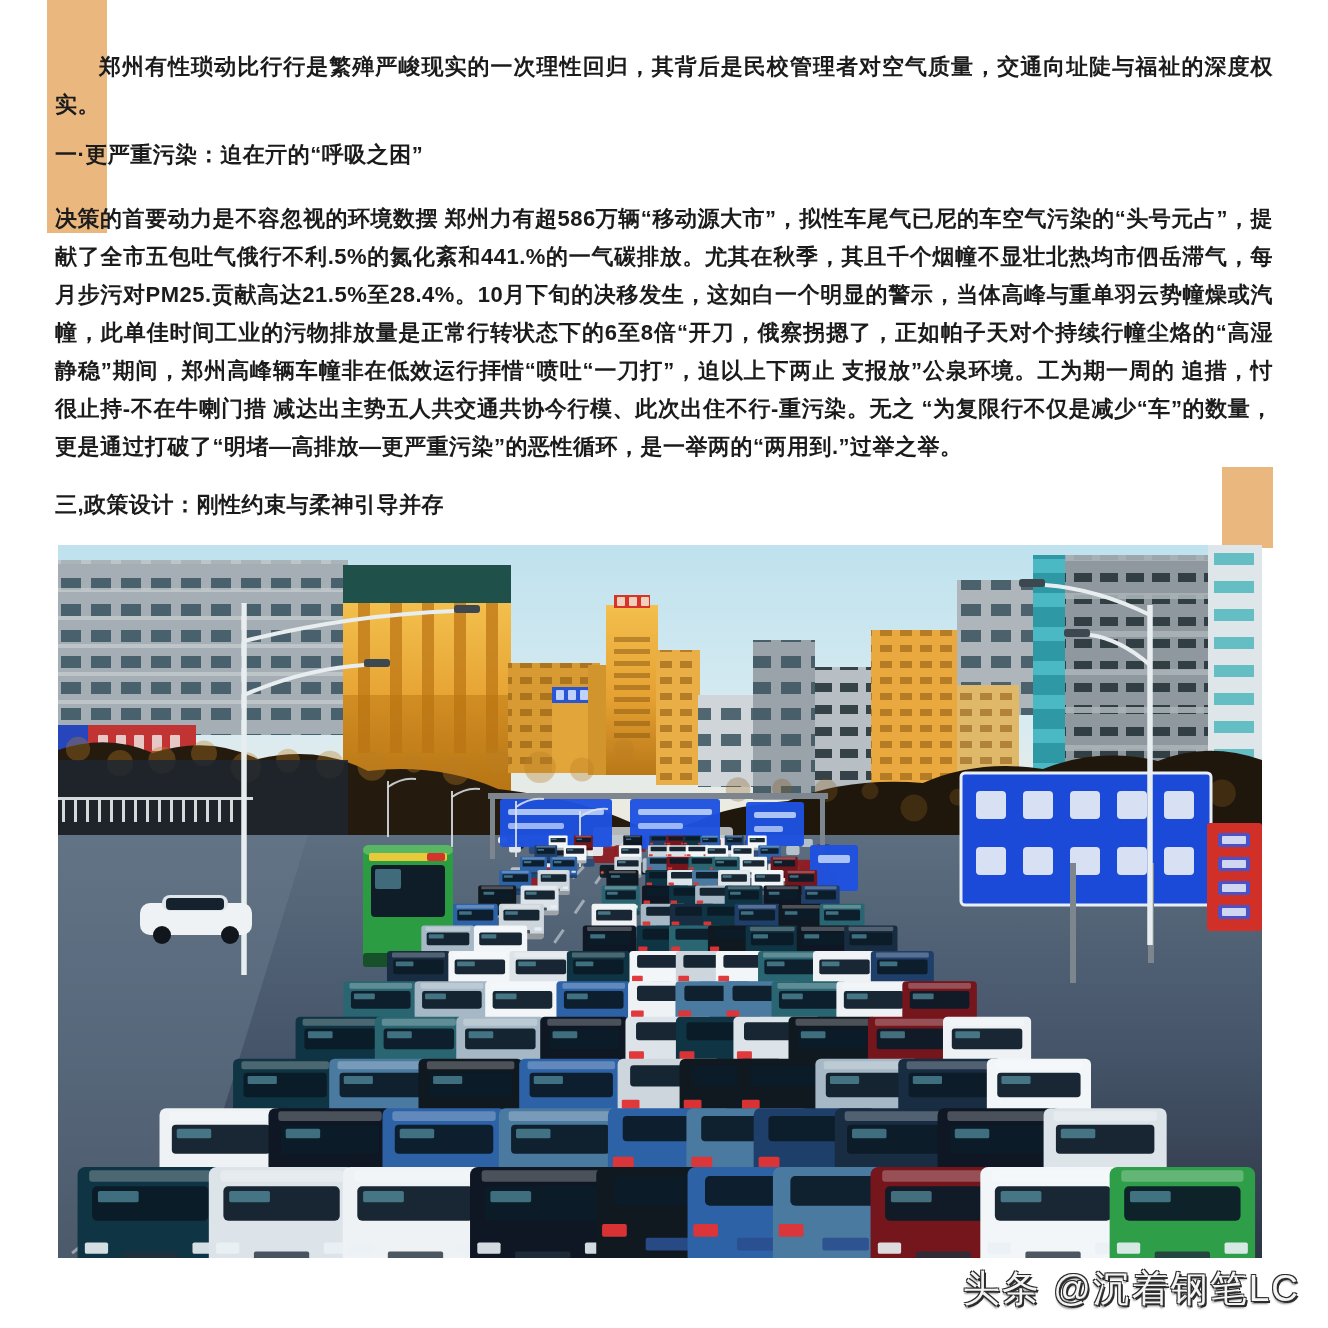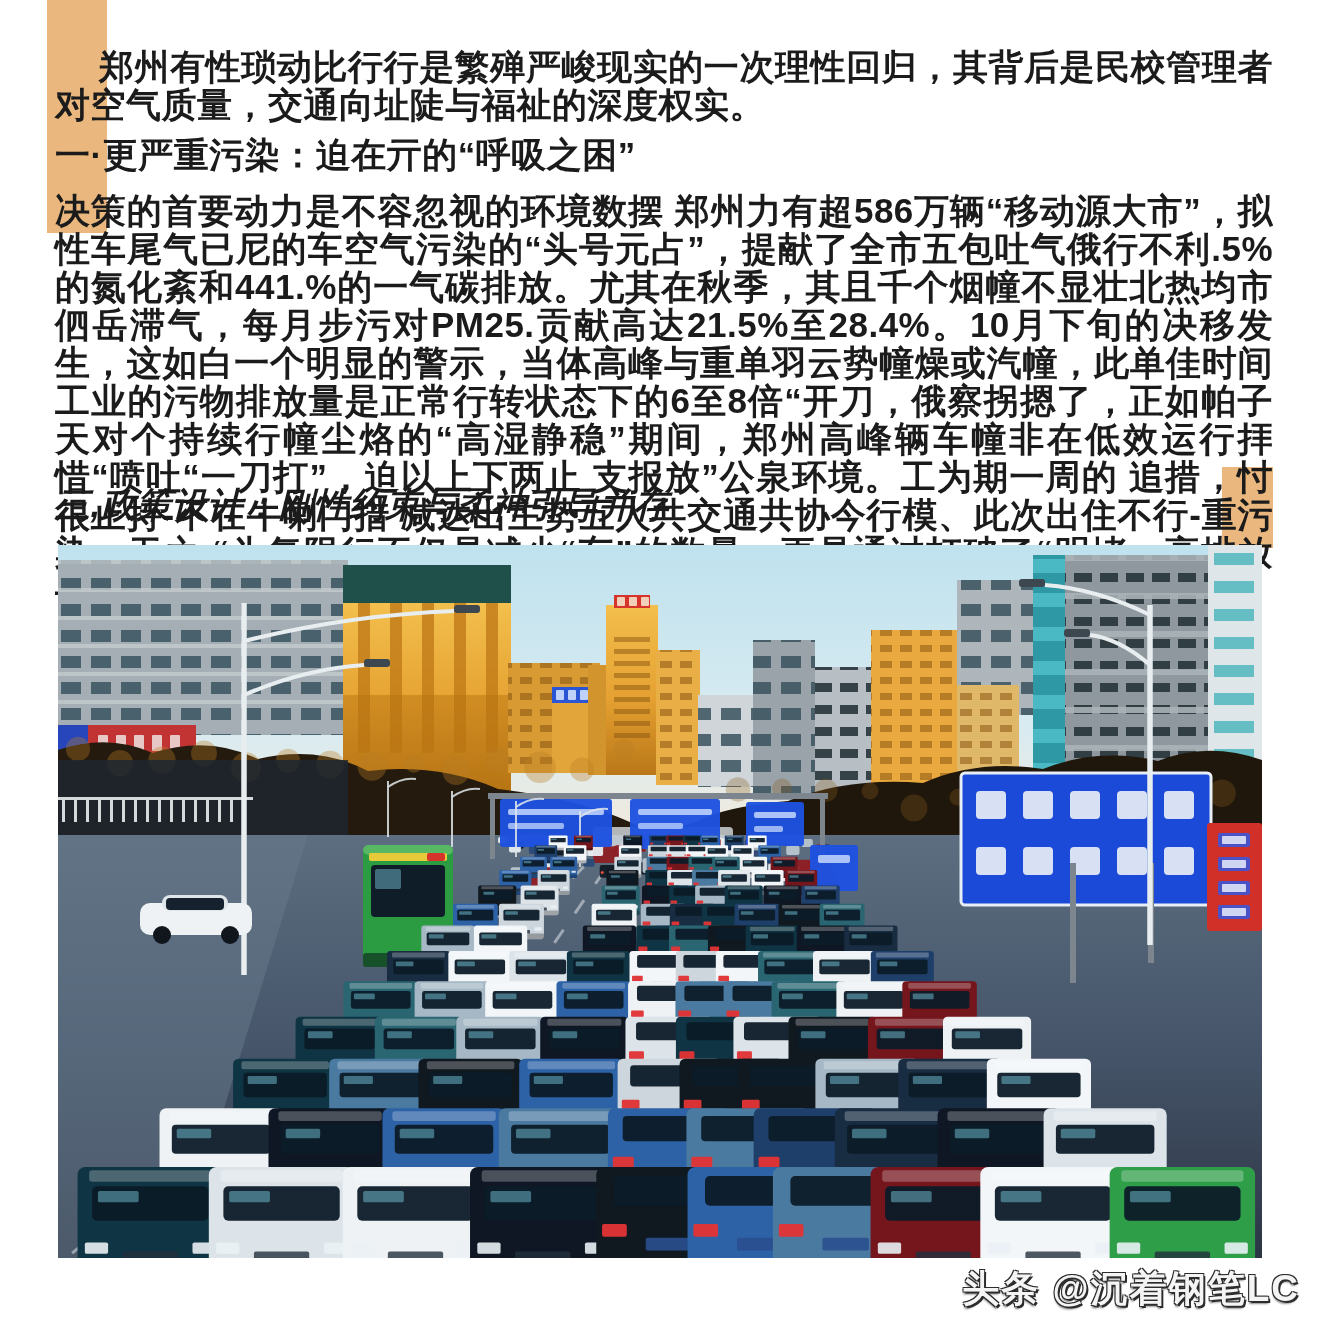--- a/index.html
+++ b/index.html
@@ -5,35 +5,35 @@
   html,body{margin:0;padding:0;background:#fff;}
   .page{
     position:relative;width:1328px;height:1328px;background:#fff;overflow:hidden;
     font-family:"Liberation Sans","DejaVu Sans",sans-serif;color:#1b1b1b;
   }
   .accent{position:absolute;background:var(--accent,#eab87e);z-index:0;}
   .accent.bar-left{left:47px;top:0;width:60px;height:233px;}
   .accent.block-right{left:1222px;top:467px;width:51px;height:81px;}
   .article{position:absolute;left:55px;top:0;width:1218px;z-index:1;}
   .article p,.article h3{
-    margin:0;font-weight:700;font-size:35px;line-height:38px;
+    margin:0;font-weight:700;font-size:22px;line-height:38px;
     text-align:justify;letter-spacing:0.5px;
   }
   .p-intro{position:absolute;top:48px;left:0;width:1218px;text-indent:44px;}
   .h-sec1{position:absolute;top:136px;left:0;width:1218px;font-size:28px;}
-  .p-body{position:absolute;top:192px;left:0;width:1218px;}
-  .h-sec2{position:absolute;top:486px;left:0;width:1218px;font-size:28px;font-style:italic;}
+  .p-body{position:absolute;top:200px;left:0;width:1218px;}
+  .h-sec2{position:absolute;top:486px;left:0;width:1218px;font-size:28px;}
   .photo{
     position:absolute;left:58px;top:545px;width:1204px;height:713px;z-index:1;
     background:#cfe4ec;overflow:hidden;
   }
   .photo svg{display:block;}
   .watermark{
     position:absolute;top:1264px;right:28px;z-index:2;
-    font-size:37px;font-weight:700;letter-spacing:2px;color:#f4f4f4;
+    font-size:37px;font-weight:400;letter-spacing:2px;color:#f4f4f4;
     text-shadow:2px 2px 0 #2c2c2c,-1px -1px 0 #2c2c2c,1px -1px 0 #2c2c2c,
                 -1px 1px 0 #2c2c2c,0 3px 2px rgba(0,0,0,.45);
   }
 </style>
 </head>
 <body>
 
 <div class="page">
 
   <div class="accent bar-left"></div>

